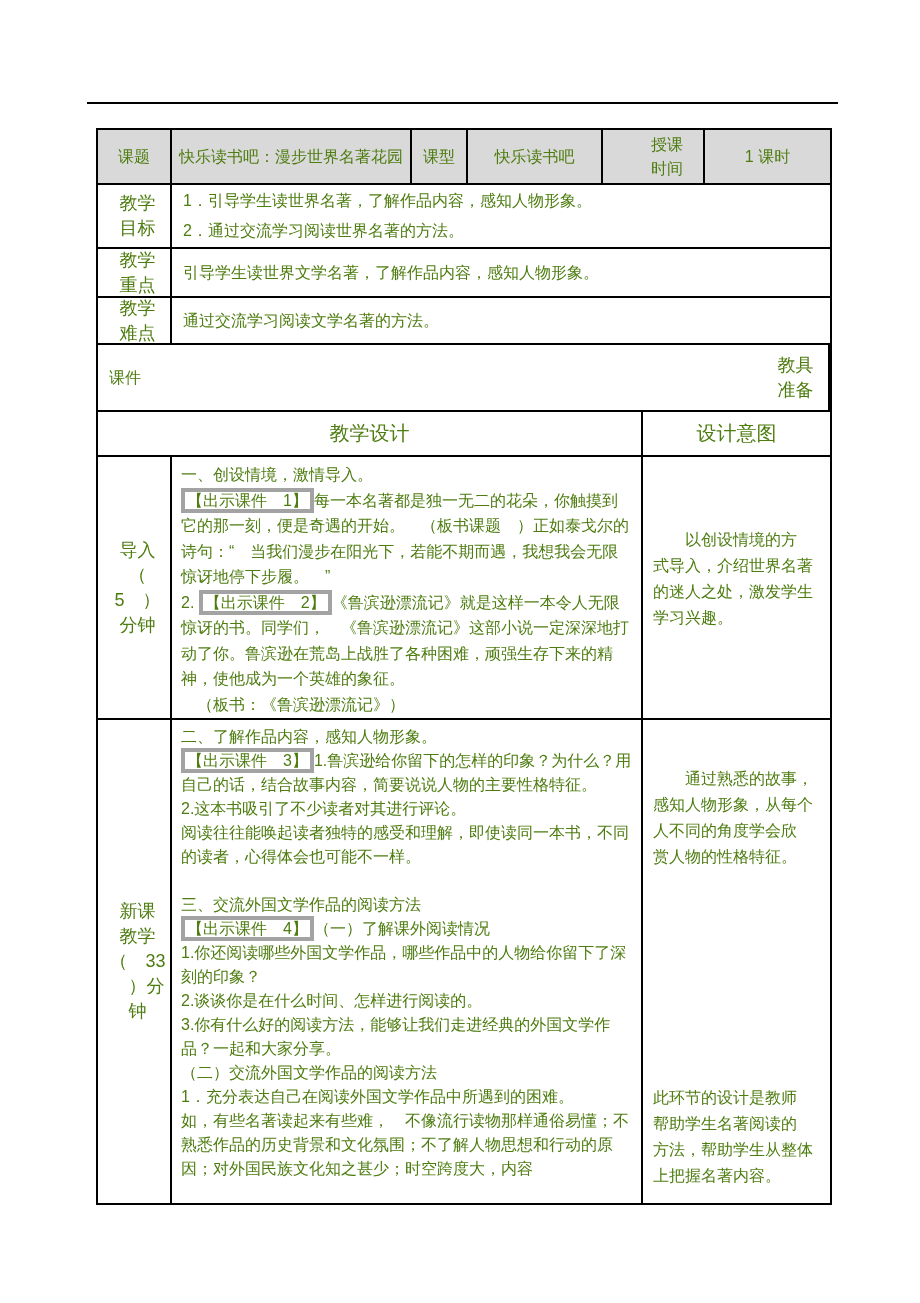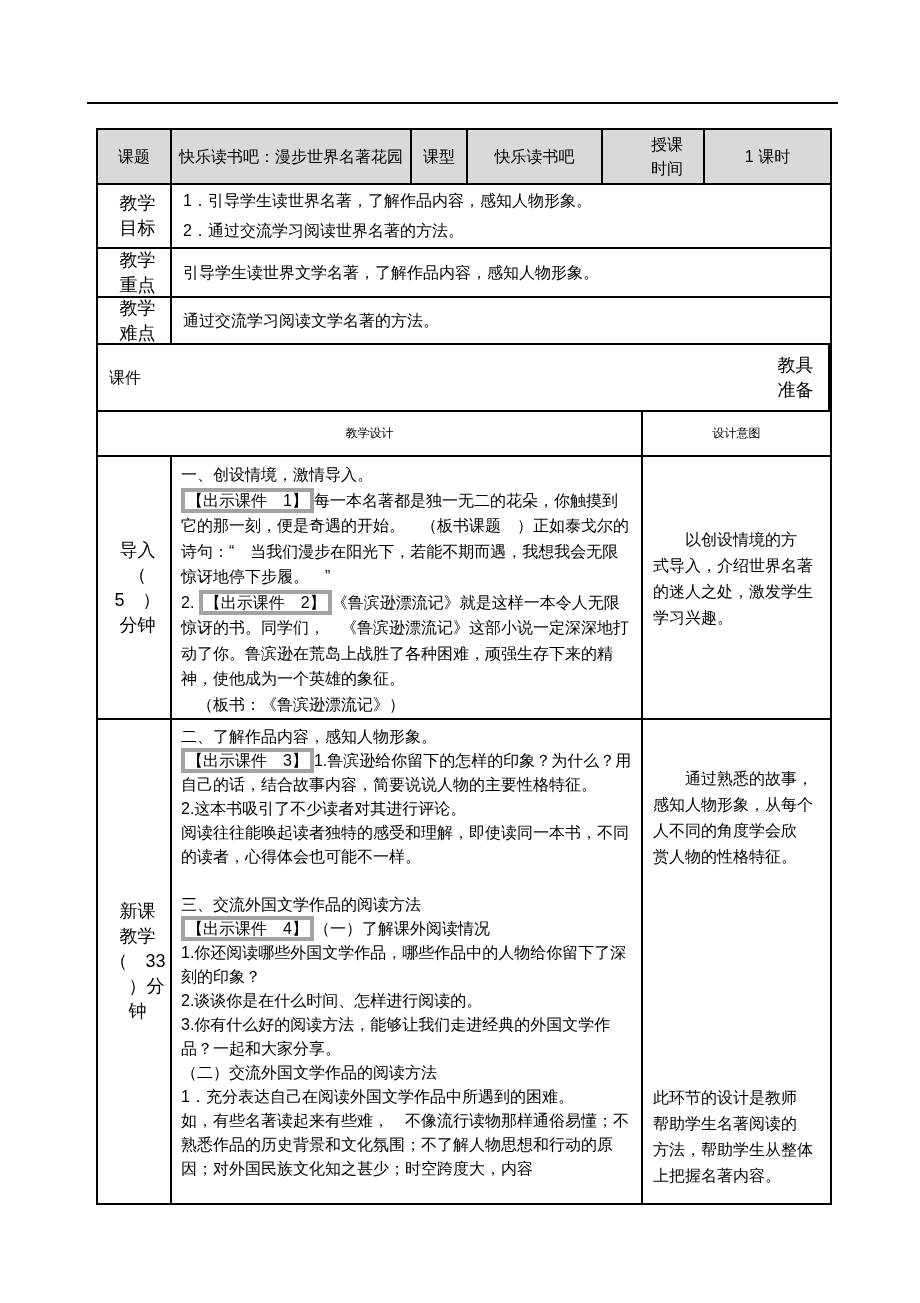--- a/index.html
+++ b/index.html
@@ -3,21 +3,21 @@
 <meta charset="utf-8">
 <style>
   * { margin: 0; padding: 0; box-sizing: border-box; }
   html, body { background: #fff; }
   .page {
     position: relative;
     width: 920px;
     height: 1303px;
     background: #ffffff;
     font-family: "Liberation Sans", sans-serif;
-    color: #000000;
+    color: #4d7c0f;
     overflow: hidden;
   }
   .top-rule {
     position: absolute;
     left: 87px; top: 102px;
     width: 751px; height: 2px;
     background: #000;
   }
   .tbl {
     position: absolute;
@@ -52,21 +52,21 @@
   .w-time  { width: 74px; margin-left: 28px; }
   .w-content { width: 471px; }
   .w-dleft { width: 545px; }
   font, body { font-size: 16px; }
   .fs { font-size: 16px; line-height: 24px; }
   .meta-text {
     display: flex; flex-direction: column; justify-content: center;
     padding-left: 11px; line-height: 30px; font-size: 16px;
   }
   .label-lines { line-height: 25px; font-size: 18px; padding-left: 7px; }
-  .dhead-text { font-size: 12px; }
+  .dhead-text { font-size: 20px; }
   .content-cell { padding: 5px 8px 0 9px; font-size: 16px; }
   .sec0 .content-cell { line-height: 25.5px; }
   .sec1 .content-cell { line-height: 24px; }
   .para { text-align: left; }
   .para.indent { padding-left: 1em; }
   .kj-box {
     display: inline;
     border: 4px solid #a3a3a3;
     padding: 0 2px;
   }

